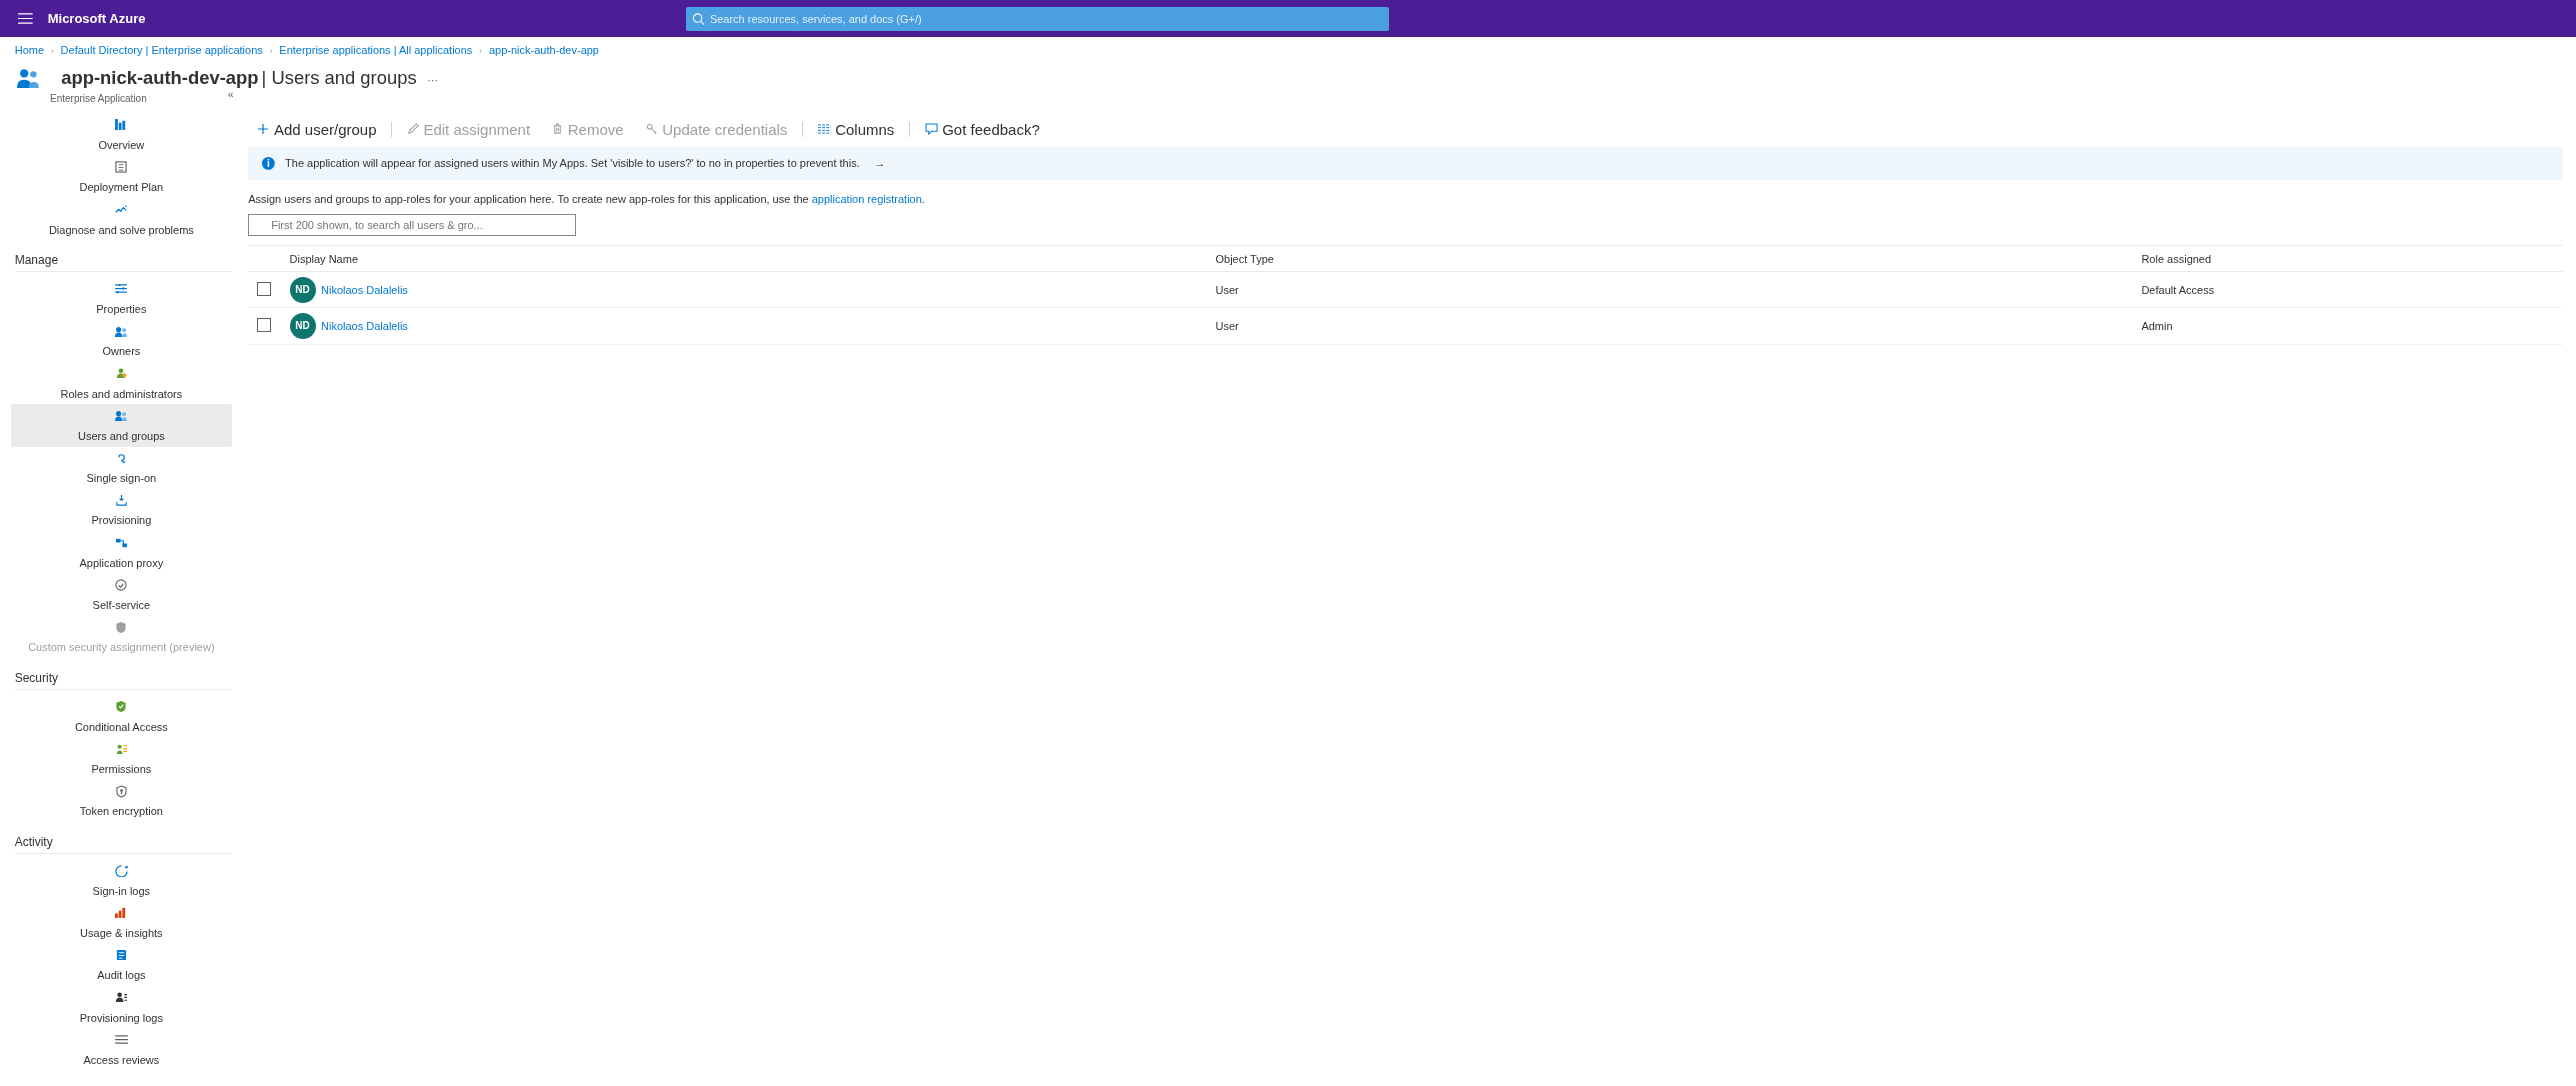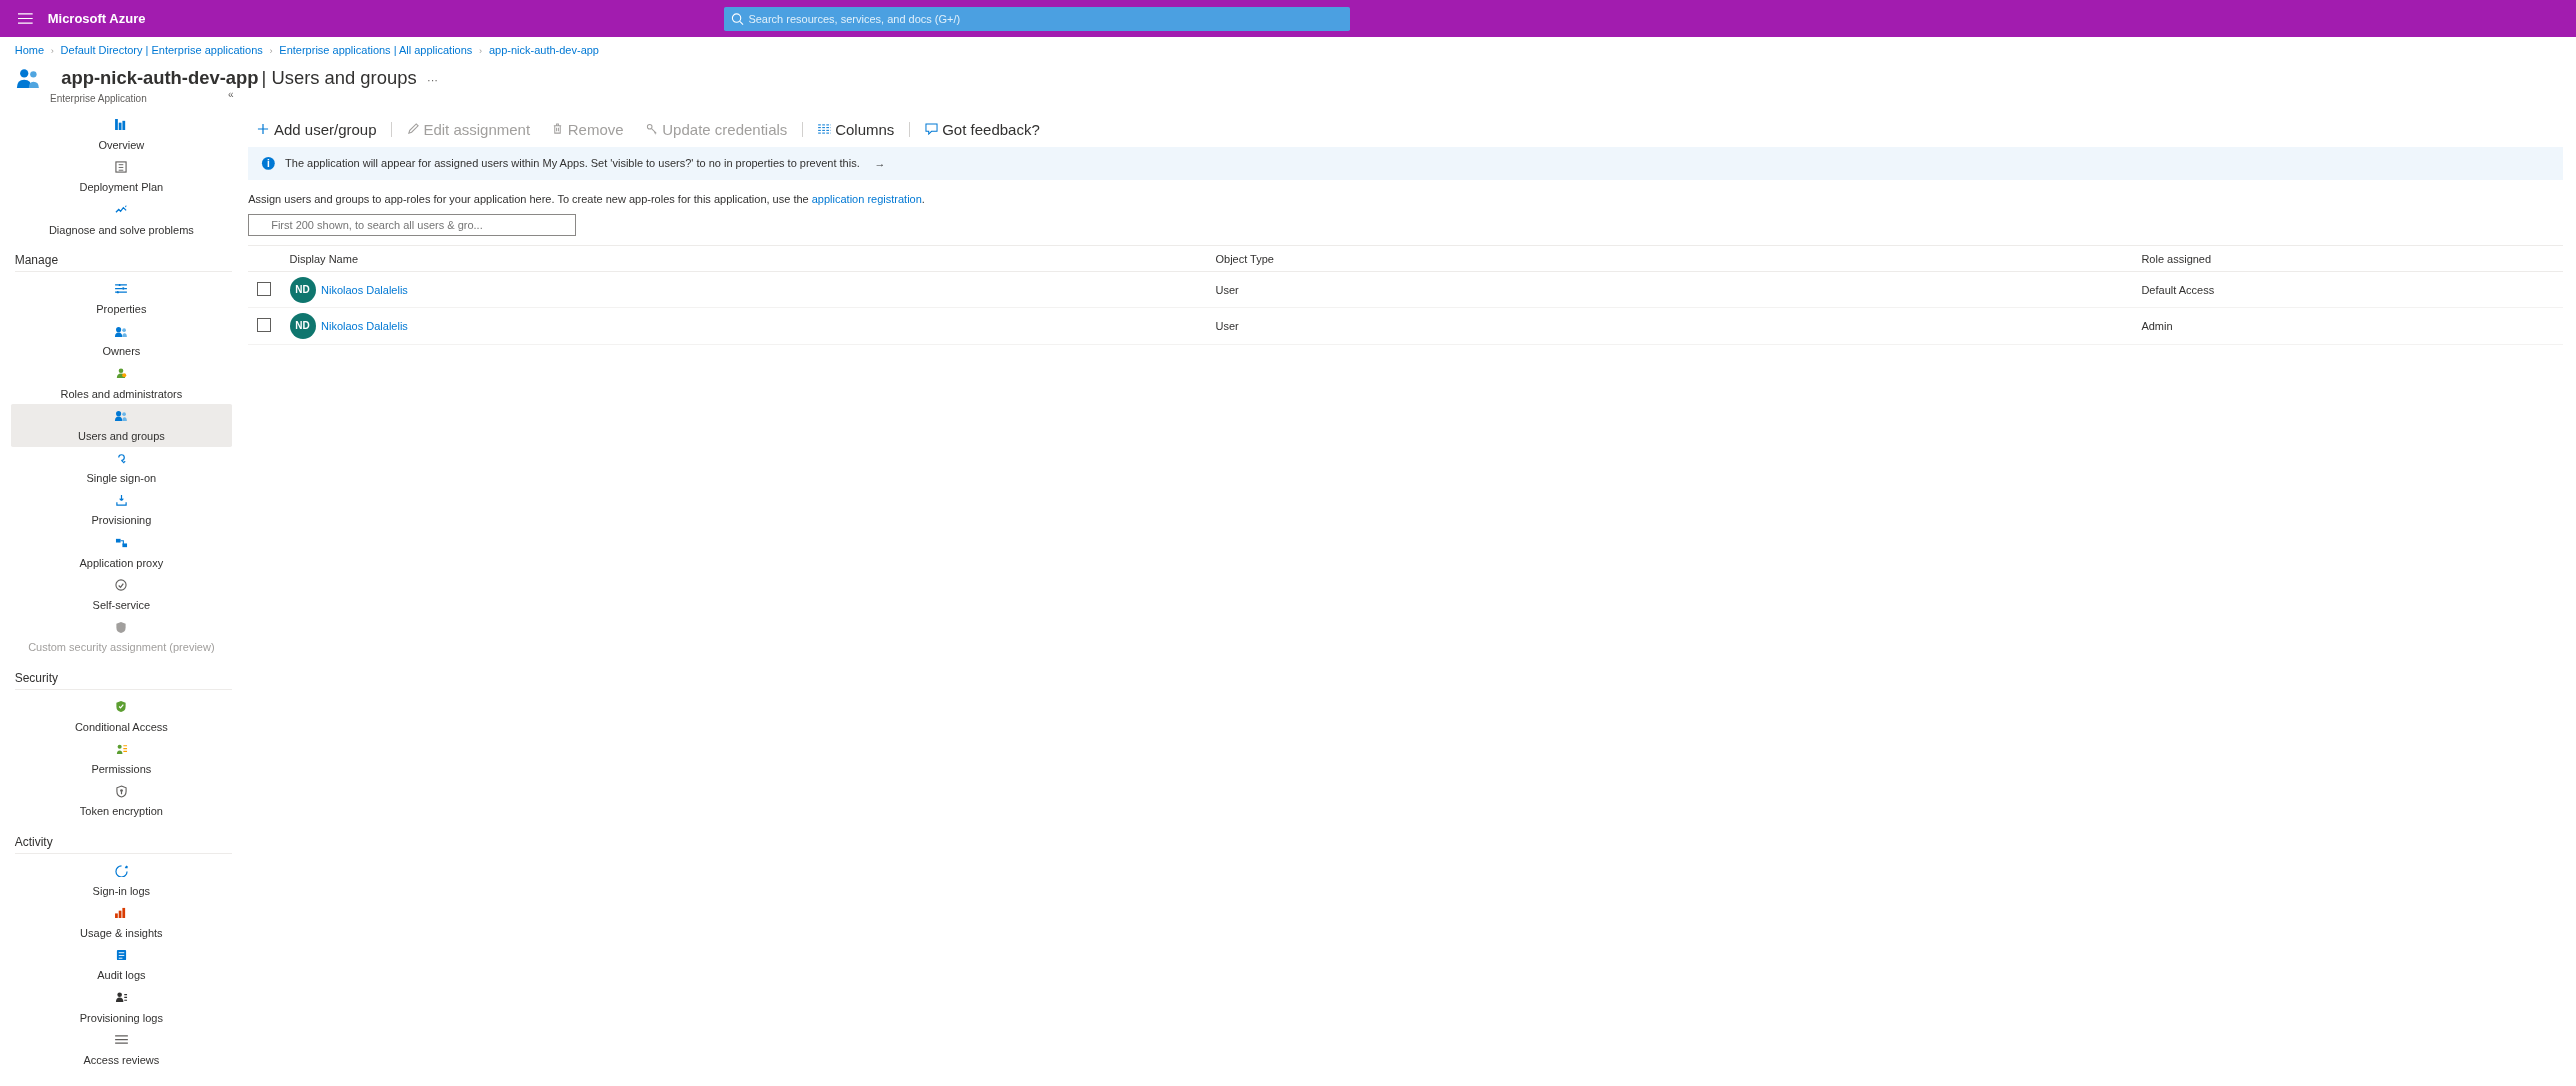--- a/index.html
+++ b/index.html
@@ -1,22 +1,22 @@
 <!DOCTYPE html>
 <html style="font-size:14.7px"><head>
   <meta charset="utf-8">
   <style>
     * { margin: 0; padding: 0; box-sizing: border-box; font-family: "Segoe UI", sans-serif; }
     body { font-size: 11px; color: #323130; background: #fff; overflow-x: hidden; }
     
     
-    .header-bar { height: 37px; background: #a21caf; display: flex; align-items: center; padding: 0 3.7px; color: #fff; }
+    .header-bar { height: 37px; background: #4c1d95; display: flex; align-items: center; padding: 0 3.7px; color: #fff; }
     .hamburger { width: 44px; display: flex; align-items: center; justify-content: center; cursor: pointer; }
     .brand { font-size: 13px; font-weight: 600; }
-    .search-wrap { margin-left: auto; margin-right: auto; width: 626px; position: relative; }
+    .search-wrap { margin-left: auto; margin-right: auto; width: 703px; position: relative; }
     .search-box { width: 100%; height: 24px; background: #4ba0e1; border: none; color: #fff; padding: 0 7.3px 0 24px; font-size: 11px; border-radius: 1.8px; }
     .search-box::placeholder { color: #e1f0fa; }
     .search-icon { position: absolute; left: 6.4px; top: 50%; transform: translateY(-50%); color: #fff; }
     .header-spacer { width: 643px; }
 
     
     .breadcrumb { padding: 7.3px 14.7px 3.7px 14.7px; font-size: 11px; color: #605e5c; }
     .breadcrumb a { color: #0078d4; text-decoration: none; }
     .breadcrumb .sep { margin: 0 3.7px; color: #a19f9d; font-size: 9.2px; display: inline-block; vertical-align: middle; }
 

